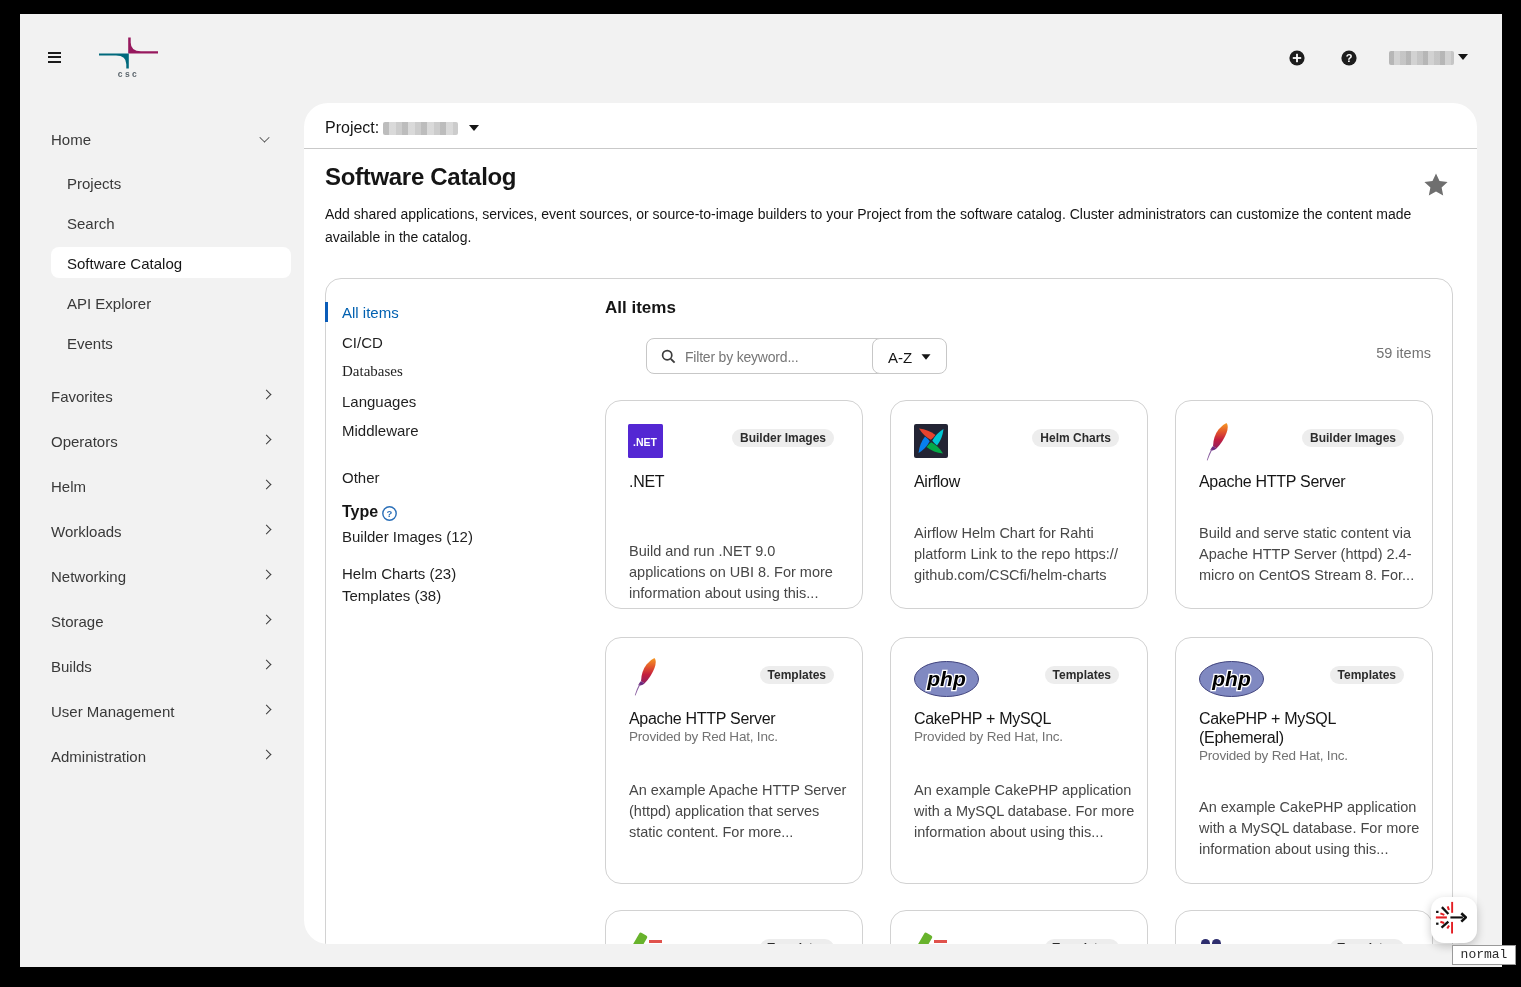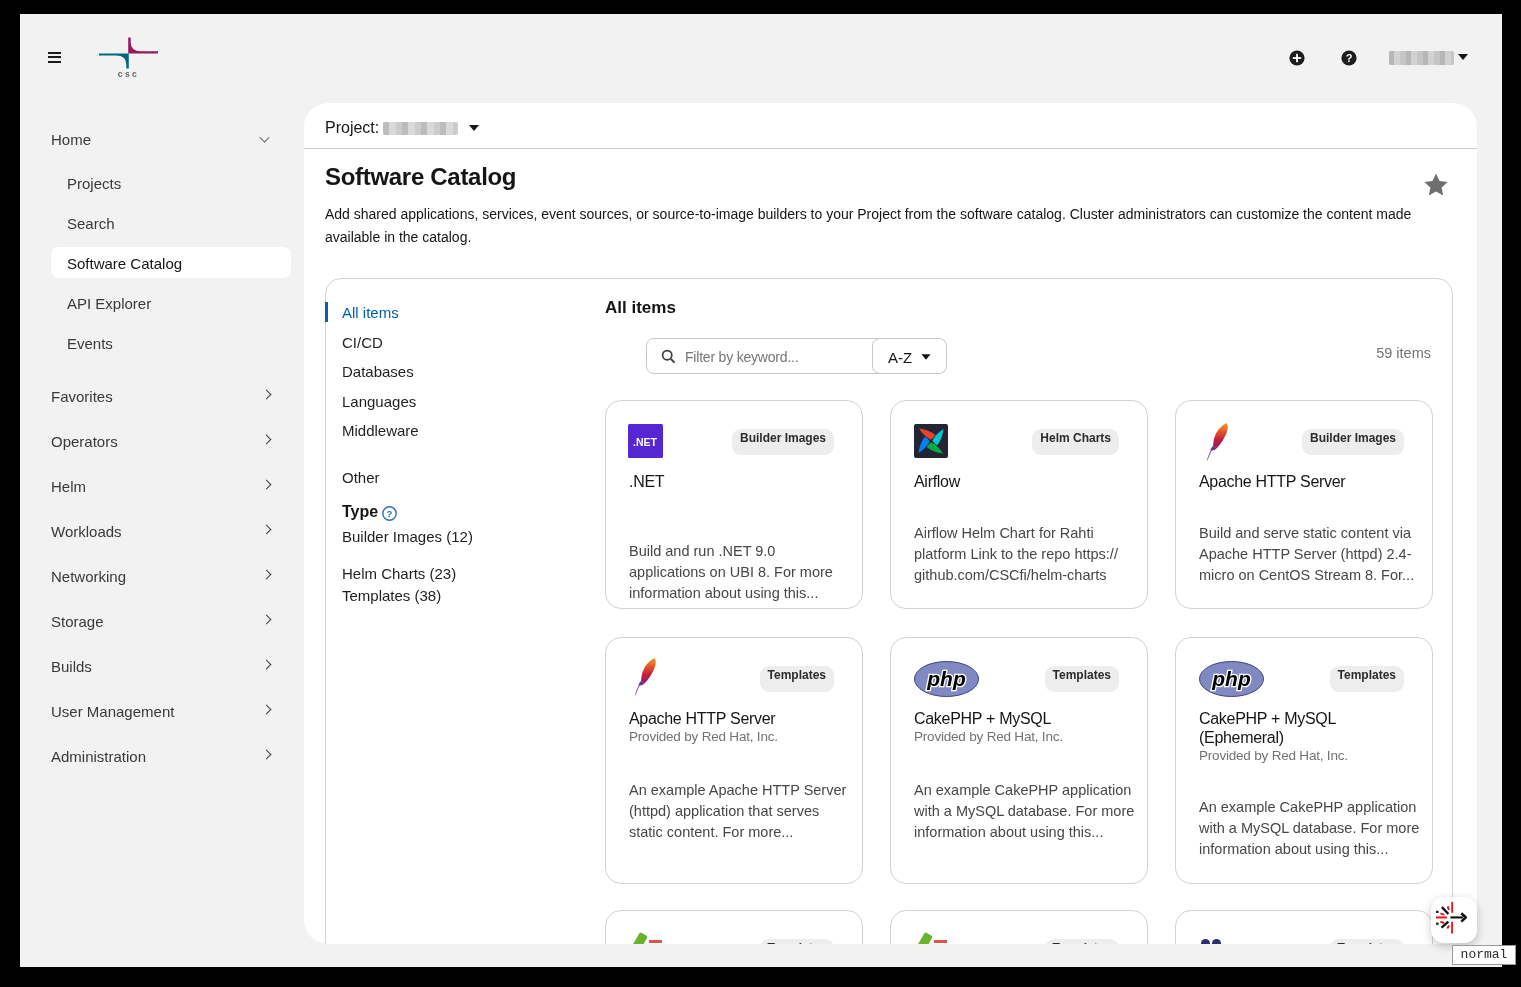--- a/index.html
+++ b/index.html
@@ -40,21 +40,21 @@
 
 
 #searchbox { position:absolute; left:280px; top:59px; width:248px; height:36px;
   border:1px solid #c7c7c7; border-radius:8px; background:#fff;margin-left:40px; }
 #azbox { position:absolute; left:546px; top:59px; width:75px; height:36px;
   border:1px solid #c7c7c7; border-radius:8px; background:#fff; }
 
 
 .card { position:absolute; width:258px; background:#fff; border:1px solid #d2d2d2;
   border-radius:16px; }
-.badge { position:absolute; top:28px; right:28px; height:26px; line-height:18px;
+.badge { position:absolute; top:28px; right:28px; height:18px; line-height:18px;
   background:#ededed; border-radius:9px; padding:0 8px; font-size:12px; font-weight:bold;
   color:#2b2b2b; }
 .ctitle { position:absolute; left:23px; font-size:16px; color:#151515;
   line-height:19px; letter-spacing:-0.3px; white-space:nowrap; top:70.5px; }
 .csub { position:absolute; left:23px; font-size:13.5px; letter-spacing:-0.2px; color:#737373; white-space:nowrap; }
 .cdesc { position:absolute; left:23px; font-size:14.5px; line-height:20.9px;
   color:#474747; white-space:nowrap; }
 
 
 #fbtn { position:absolute; left:1431px; top:897px; width:46px; height:46px; background:#fff;
@@ -126,21 +126,21 @@
     <div class="abs" style="left:21px; top:60px; font-size:24px; font-weight:bold; color:#151515; letter-spacing:-0.3px;">Software Catalog</div>
     <svg class="abs" style="left:1120px; top:70px" width="24" height="24" viewBox="0 0 24 24">
       <path d="M12,0.5 L15.5,8 L23.6,8.9 L17.6,14.4 L19.2,22.4 L12,18.4 L4.8,22.4 L6.4,14.4 L0.4,8.9 L8.5,8 Z" fill="#6f6f6f"></path>
     </svg>
     <div class="abs" style="left:21px; top:100px; font-size:14px; line-height:23px; color:#151515; white-space:nowrap;">Add shared applications, services, event sources, or source-to-image builders to your Project from the software catalog. Cluster administrators can customize the content made<br>available in the catalog.</div>
 
     <div id="cat">
       <div id="bluebar"></div>
       <div class="fitem" style="top:25px; color:#0060b0;">All items</div>
       <div class="fitem" style="top:55px;">CI/CD</div>
-      <div class="fitem" style="top:84px;">Databases</div>
+      <div class="fitem" style="top:84px;font-family:Liberation Serif, serif;">Databases</div>
       <div class="fitem" style="top:114px;">Languages</div>
       <div class="fitem" style="top:143px;">Middleware</div>
       <div class="fitem" style="top:190px;">Other</div>
 
       <div class="fitem" style="top:224px; font-size:16px; font-weight:bold; color:#151515;">Type</div>
       <svg class="abs" style="left:56px; top:227px;" width="15" height="15" viewBox="0 0 15 15">
         <circle cx="7.5" cy="7.5" r="6.7" fill="none" stroke="#2a6fb8" stroke-width="1.4"></circle>
         <text x="7.5" y="11" font-size="9.5" font-weight="bold" fill="#2a6fb8" text-anchor="middle">?</text>
       </svg>
       <div class="fitem" style="top:249px;">Builder Images (12)</div>

